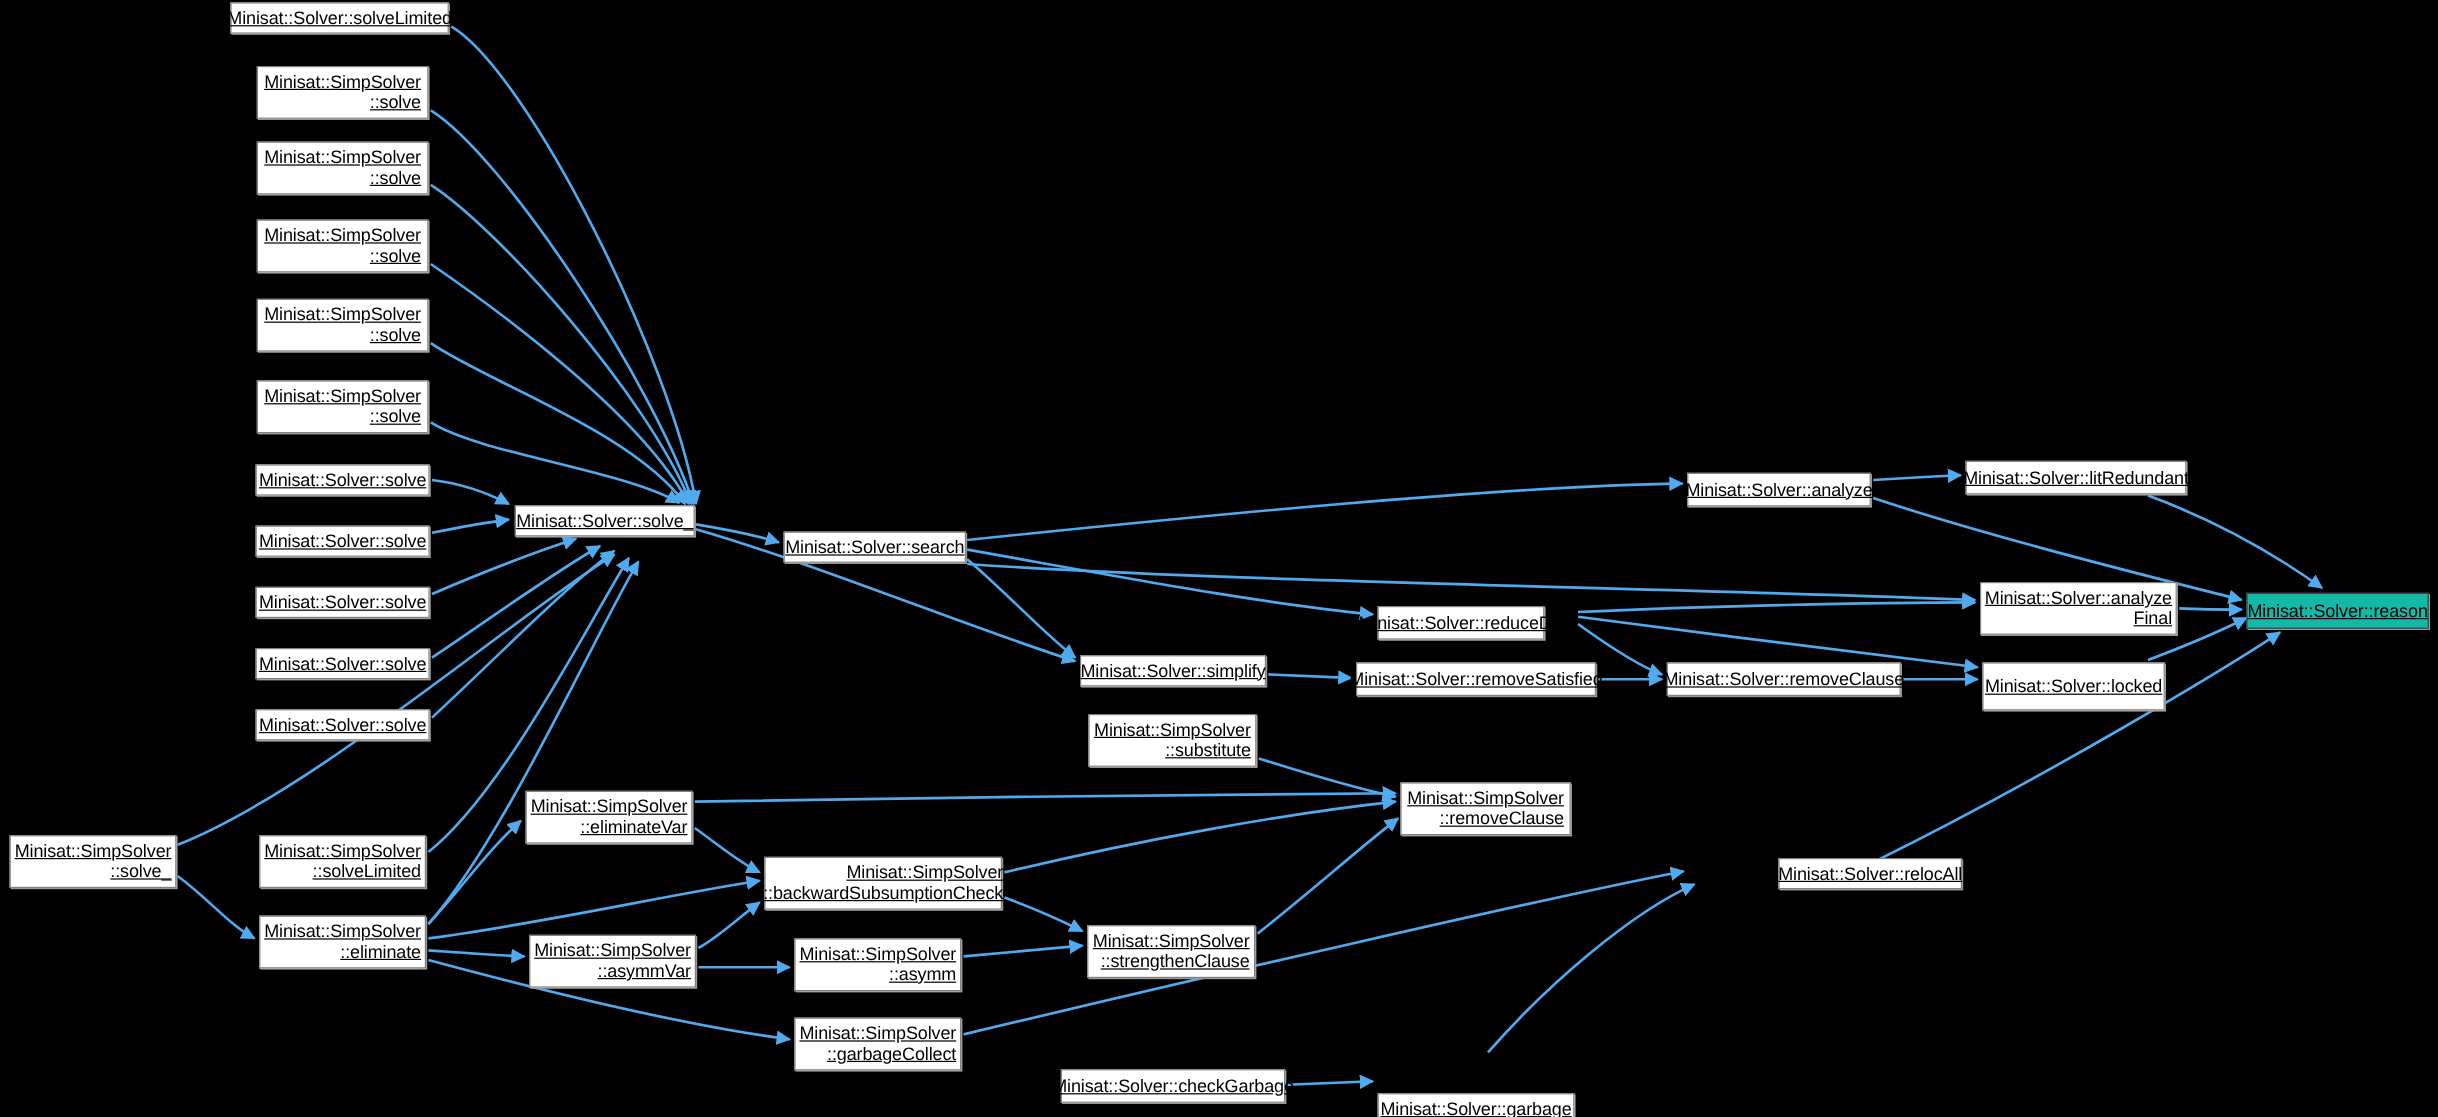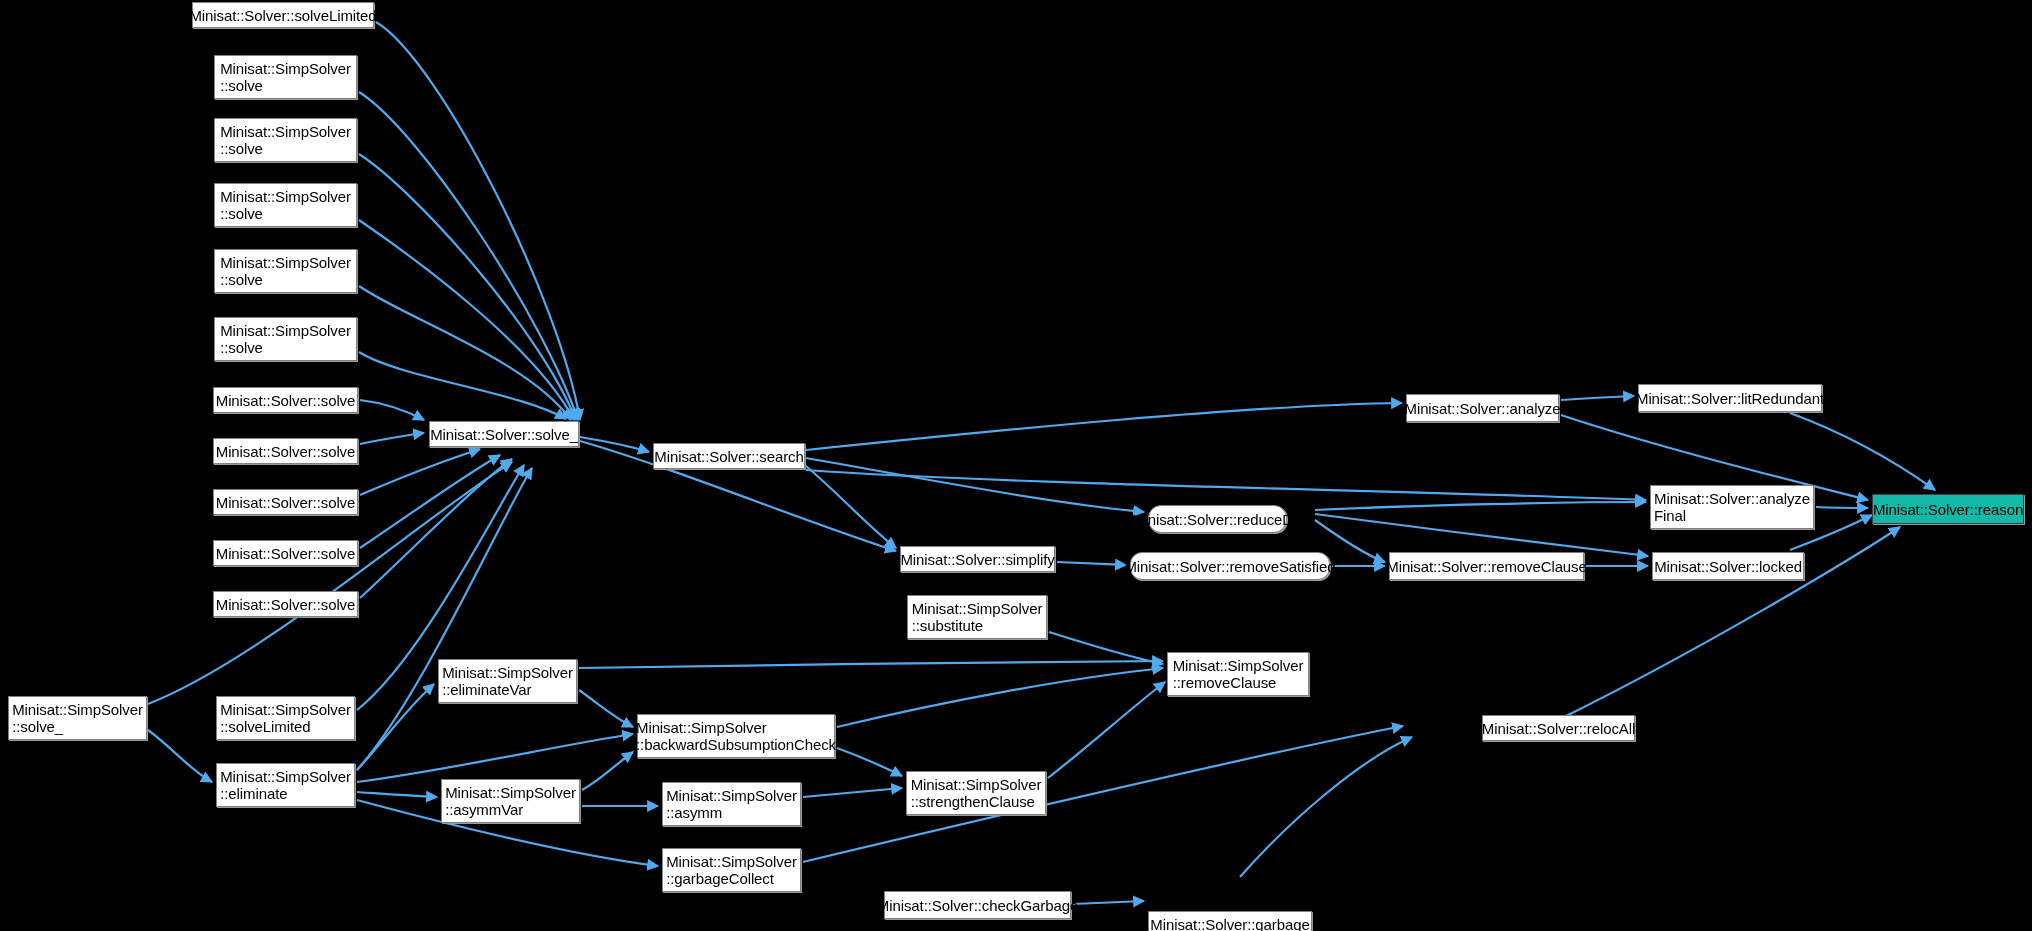--- a/index.html
+++ b/index.html
@@ -26,28 +26,29 @@
   }
   .node {
     position: absolute;
     box-sizing: border-box;
     background: #ffffff;
     border: 1px solid #808080;
     box-shadow: 1px 1px 0 0 #999999;
     display: flex;
     align-items: center;
     justify-content: center;
-    text-align: left;
+    text-align: right;
     color: #000000;
     font-size: 15px;
     line-height: 17px;
     letter-spacing: -0.1px;
     white-space: pre-line;
     padding: 12px 4px;
     z-index: 5;
+    text-decoration: underline;
   }
   .node.highlight {
     background: #14b8a6;
     border: 1px solid #404040;
   }
 </style>
 </head>
 <body>
 
 <div id="canvas">
@@ -145,26 +146,26 @@
 ::asymmVar</div>
       <div class="node" style="left: 662px; top: 782px; width: 139px; height: 44px;">Minisat::SimpSolver
 ::asymm</div>
       <div class="node" style="left: 906px; top: 771px; width: 140px; height: 44px;">Minisat::SimpSolver
 ::strengthenClause</div>
       <div class="node" style="left: 662px; top: 848px; width: 139px; height: 44px;">Minisat::SimpSolver
 ::garbageCollect</div>
       <div class="node" style="left: 884px; top: 891px; width: 187px; height: 28px;">Minisat::Solver::checkGarbage</div>
       <div class="node" style="left: 1148px; top: 911px; width: 164px; height: 44px;">Minisat::Solver::garbage
 Collect</div>
-      <div class="node" style="left: 1130px; top: 552px; width: 200px; height: 28px; border-radius: 12px;">Minisat::Solver::removeSatisfied</div>
-      <div class="node" style="left: 1148px; top: 505px; width: 139px; height: 28px; border-radius: 13px;">Minisat::Solver::reduceDB</div>
+      <div class="node" style="left: 1130px; top: 552px; width: 200px; height: 28px;">Minisat::Solver::removeSatisfied</div>
+      <div class="node" style="left: 1148px; top: 505px; width: 139px; height: 28px;">Minisat::Solver::reduceDB</div>
       <div class="node" style="left: 1167px; top: 652px; width: 142px; height: 44px;">Minisat::SimpSolver
 ::removeClause</div>
       <div class="node" style="left: 1389px; top: 552px; width: 195px; height: 28px;">Minisat::Solver::removeClause</div>
       <div class="node" style="left: 1482px; top: 715px; width: 153px; height: 24px;">Minisat::Solver::relocAll</div>
-      <div class="node" style="left: 1652px; top: 552px; width: 152px; height: 28px;">Minisat::Solver::locked</div>
+      <div class="node" style="left: 1652px; top: 552px; width: 152px; height: 40px;">Minisat::Solver::locked</div>
       <div class="node" style="left: 1650px; top: 485px; width: 164px; height: 44px;">Minisat::Solver::analyze
 Final</div>
       <div class="node" style="left: 1406px; top: 394px; width: 153px; height: 28px;">Minisat::Solver::analyze</div>
       <div class="node" style="left: 1638px; top: 384px; width: 184px; height: 28px;">Minisat::Solver::litRedundant</div>
       <div class="node highlight" style="left: 1872px; top: 494px; width: 152px; height: 30px;">Minisat::Solver::reason</div>
     </div>
 </div>
 
 </body></html>

